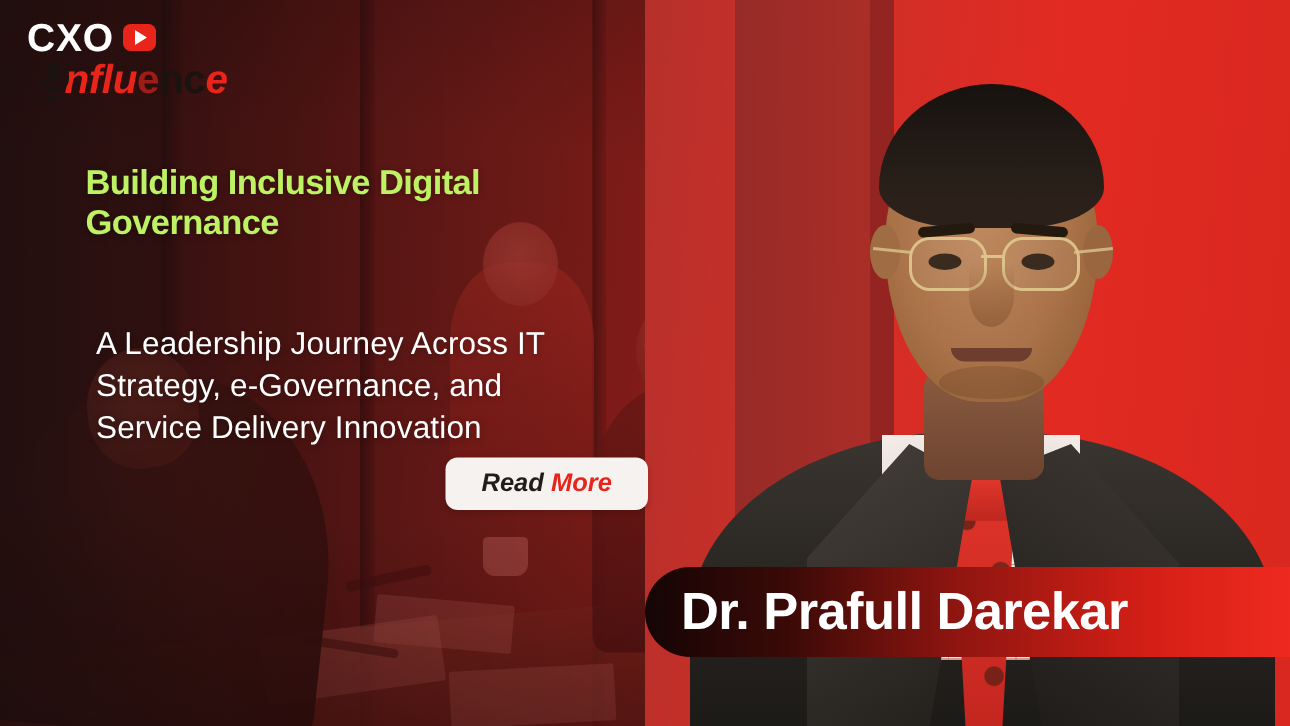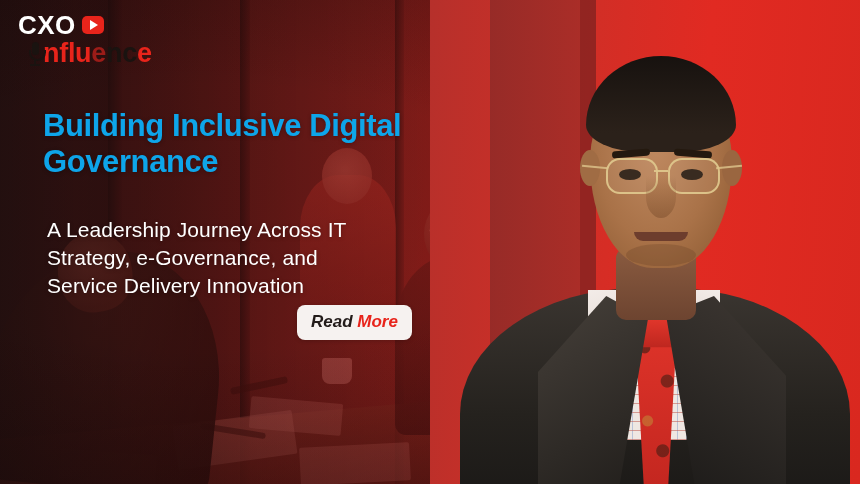--- a/index.html
+++ b/index.html
@@ -217,40 +217,40 @@
   .play-tri{
     width:0;height:0;border-left:8px solid #fff;border-top:5px solid transparent;border-bottom:5px solid transparent;margin-left:2px;
   }
   .logo-row2{display:flex;align-items:flex-end;margin-top:2px;margin-left:10px;}
   .mic{position:relative;width:14px;height:26px;margin-right:1px;}
   .mic-cap{position:absolute;left:4px;top:1px;width:7px;height:13px;background:#1a1310;border-radius:4px;}
   .mic-arc{position:absolute;left:1px;top:9px;width:13px;height:9px;border:2px solid #1a1310;border-top:none;border-radius:0 0 9px 9px;}
   .mic-stem{position:absolute;left:6px;top:18px;width:2px;height:6px;background:#1a1310;}
   .mic-base{position:absolute;left:2px;top:23px;width:10px;height:2px;background:#1a1310;}
   .lg{font-size:27px;font-weight:700;line-height:1;letter-spacing:-.3px;}
-  .lg-red{color:#e8241b;}
+  .lg-red{color:#e8241b;font-style:italic;}
   .lg-dark{color:#1a1310;}
   .lg-dred{color:#9c1c18;}
 
   
   .headline{
-    position:absolute;left:43px;top:108px;z-index:20;
-    color:#0ea5e9;font-size:31px;font-weight:700;line-height:1.16;letter-spacing:-.4px;
+    position:absolute;left:57px;top:108px;z-index:20;
+    color:#bef264;font-size:23px;font-weight:700;line-height:1.16;letter-spacing:-.4px;
     max-width:360px;text-shadow:0 1px 4px rgba(0,0,0,.28);
   }
   .subline{
-    position:absolute;left:47px;top:216px;z-index:20;
+    position:absolute;left:64px;top:216px;z-index:20;
     color:#fff;font-size:21px;font-weight:400;line-height:1.33;letter-spacing:.1px;
     max-width:320px;text-shadow:0 1px 4px rgba(0,0,0,.28);
   }
 
   
   .read-more{
     position:absolute;left:297px;top:305px;z-index:25;
-    background:#f6f2f0;border-radius:8px;padding:7px 14px 8px;
+    background:#f6f2f0;border-radius:8px;padding:7px 24px 8px;
     font-style:italic;font-weight:700;font-size:17px;white-space:nowrap;
     box-shadow:0 1px 4px rgba(0,0,0,.18);
   }
   .rm-read{color:#231c1a;}
   .rm-more{color:#e8241b;}
 
   
   .share{
     position:absolute;left:60px;top:386px;z-index:25;
     width:162px;height:44px;background:#fff;border-radius:22px;
@@ -370,14 +370,17 @@
 
   <div class="headline">Building Inclusive Digital Governance</div>
 
   <div class="subline">A Leadership Journey Across IT Strategy, e-Governance, and Service Delivery Innovation</div>
 
   <div class="read-more">
     <span class="rm-read">Read</span><span>&nbsp;</span><span class="rm-more">More</span>
   </div>
 
 
+  <div class="name-banner">
+    <span class="name-text">Dr. Prafull Darekar</span>
+  </div>
 
 </div>
 
 </body></html>

